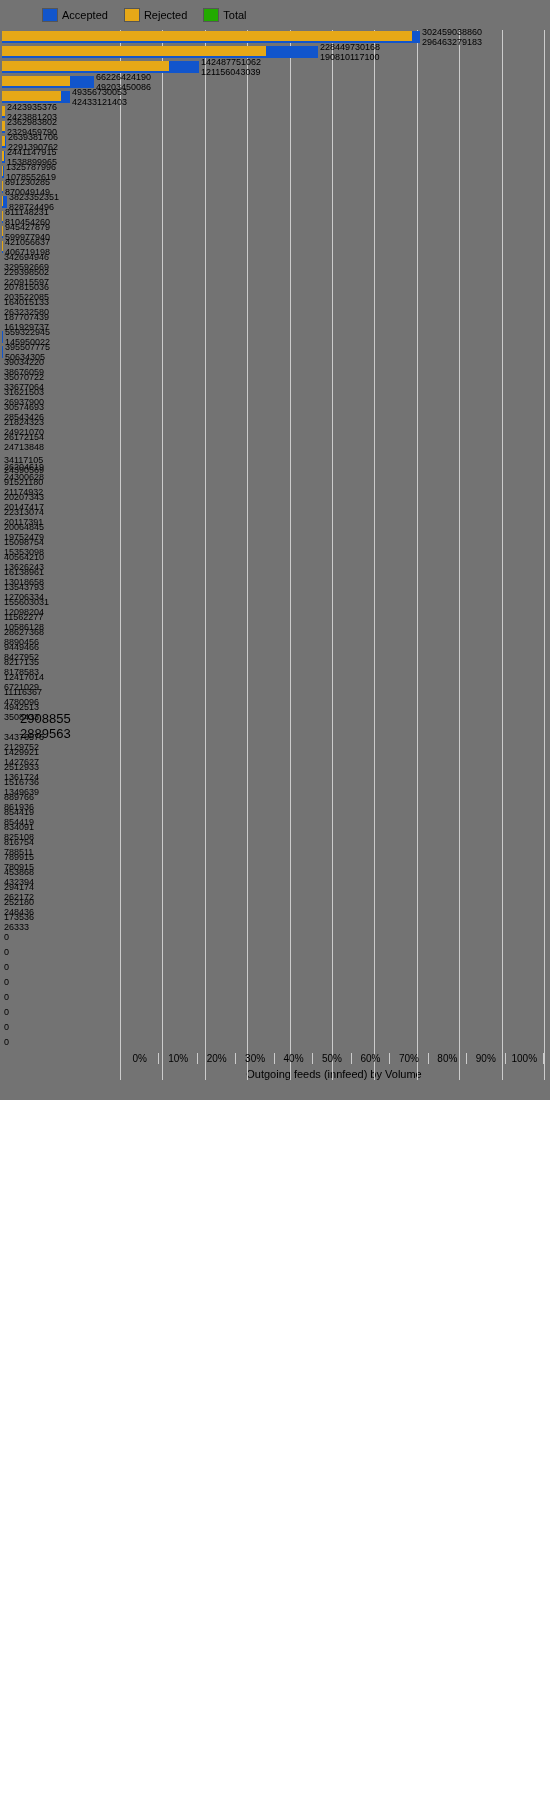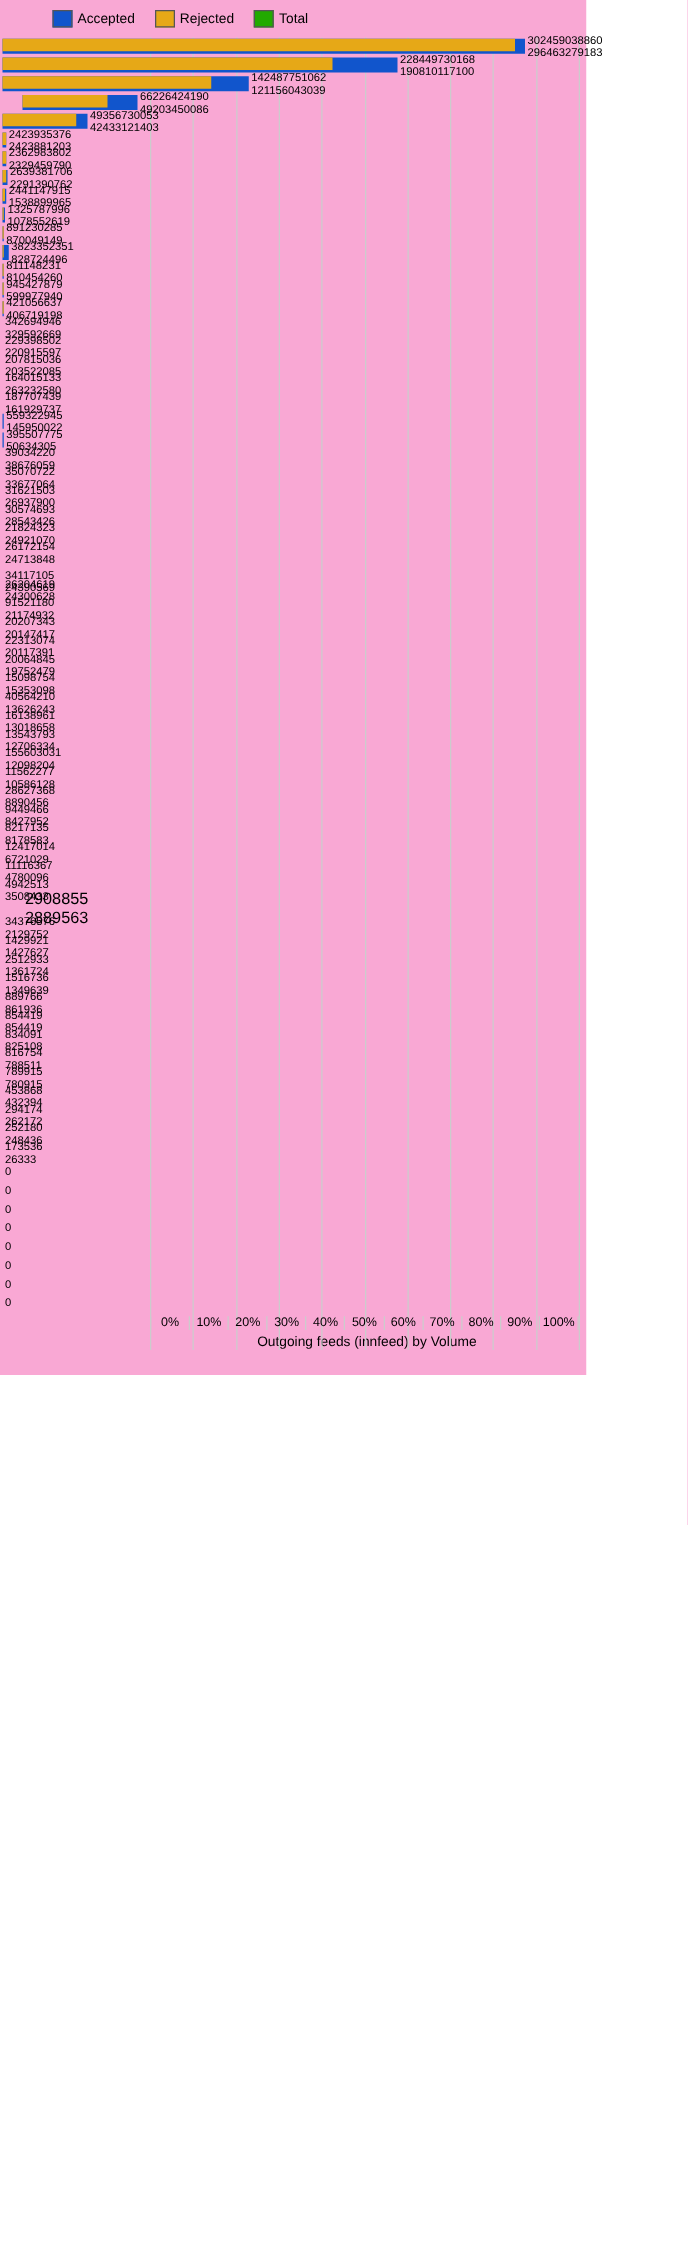--- a/index.html
+++ b/index.html
@@ -1,20 +1,20 @@
 <!DOCTYPE html>
 <html><head>
   <meta charset="utf-8">
   <style>
     * { margin: 0; padding: 0; box-sizing: border-box; }
     body { background: #fff; font-family: Arial, sans-serif; font-size: 11px; width: 550px; }
     
     .chart-container {
-      width: 469px;
-      background: #f9a8d4;
+      width: 550px;
+      background: #737373;
       padding: 4px 2px 20px 2px;
     }
     
     .legend {
       display: flex;
       align-items: center;
       gap: 16px;
       padding: 4px 8px 8px 40px;
       font-size: 11px;
     }
@@ -153,21 +153,21 @@
           <div class="bar-group" style="position: relative;">
             <div class="bar-accepted" style="width: 197px;"></div>
             <div class="bar-rejected" style="position: absolute; left: 0px; top: 1px; width: 167px; z-index: 2;"></div>
             <div style="position: absolute; left: 199px; font-size: 9px; line-height: 1.15; white-space: nowrap; color: rgb(0, 0, 0); z-index: 3;">
               <div>142487751062</div>
               <div>121156043039</div>
             </div>
           </div>
         </div>
         <div class="bar-row">
-          <div class="bar-group" style="position: relative; margin-left: 16px;">
+          <div class="bar-group" style="position: relative;">
             <div class="bar-accepted" style="width: 92px;"></div>
             <div class="bar-rejected" style="position: absolute; left: 0px; top: 1px; width: 68px; z-index: 2;"></div>
             <div style="position: absolute; left: 94px; font-size: 9px; line-height: 1.15; white-space: nowrap; color: rgb(0, 0, 0); z-index: 3;">
               <div>66226424190</div>
               <div>49203450086</div>
             </div>
           </div>
         </div>
         <div class="bar-row">
           <div class="bar-group" style="position: relative;">

